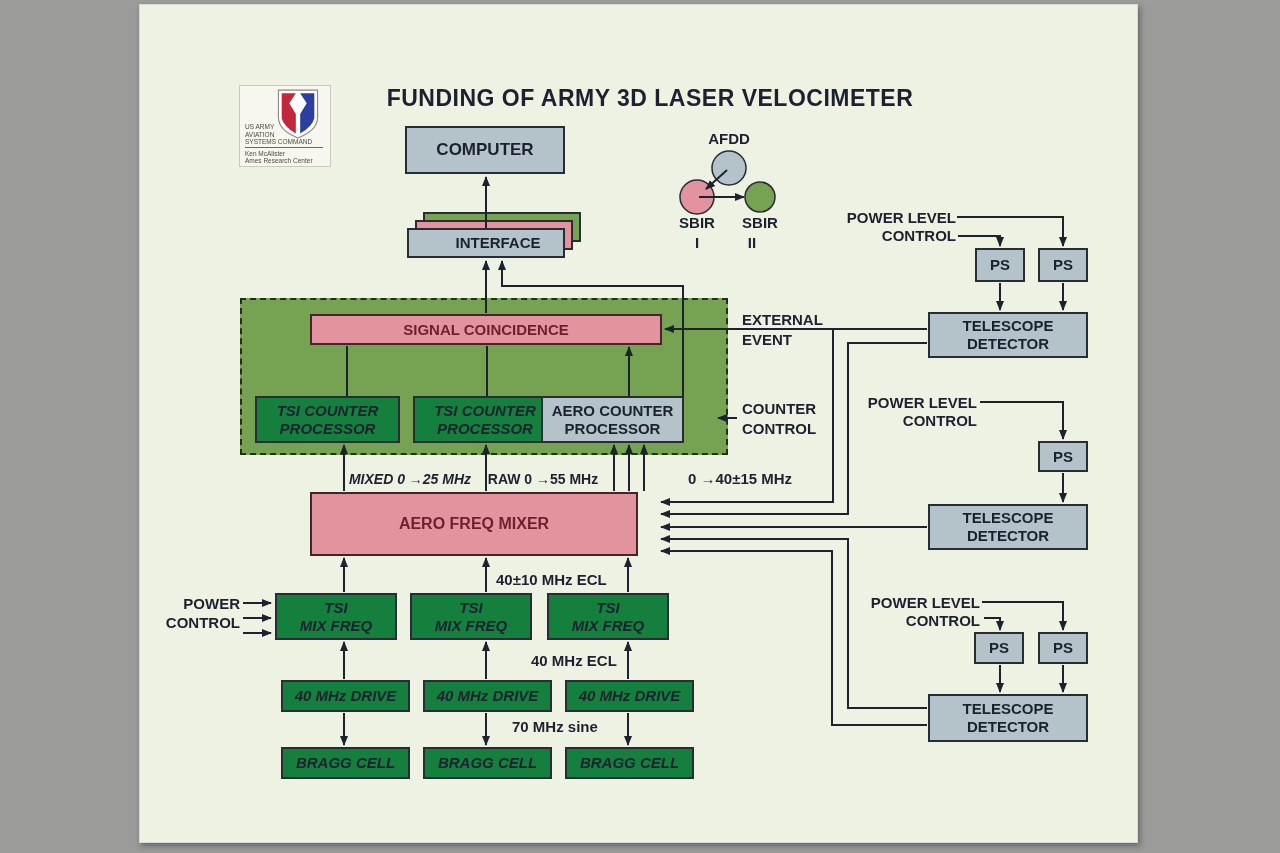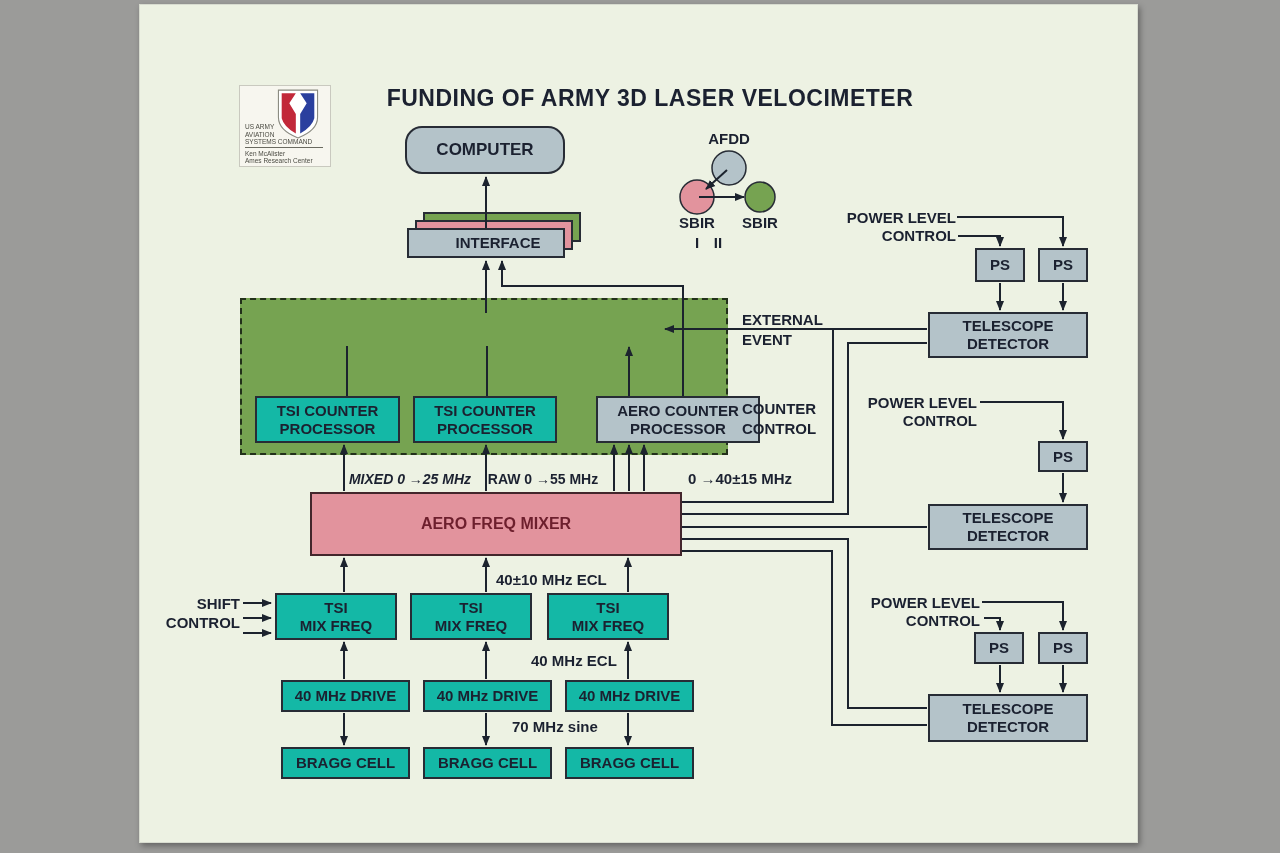--- a/index.html
+++ b/index.html
@@ -19,21 +19,21 @@
   .lbl{position:absolute;font-weight:bold;color:#1b2130;line-height:18px;font-size:15px;white-space:nowrap;}
   .ctr{text-align:center;}
   .rgt{text-align:right;}
   .box{
     position:absolute;display:flex;flex-direction:column;align-items:center;justify-content:center;
     border:2px solid #272c35;font-weight:bold;color:#1b2130;font-size:15px;line-height:18px;
     box-sizing:border-box;text-align:center;white-space:nowrap;
   }
   .bluegray{background:#b4c3c9;}
   .pinkbox{background:#e2939d;border-color:#43262c;color:#6d1f2d;}
-  .whitebox{background:#14b8a6;border-width:2px;}
+  .whitebox{background:#15803d;border-width:2px;font-style:italic;}
   .greenbox{
     position:absolute;left:240px;top:298px;width:488px;height:157px;
     background:#76a351;border:2px dashed #22301a;box-sizing:border-box;
   }
   #title{left:290px;top:85px;width:720px;font-size:23px;letter-spacing:.5px;line-height:26px;}
   #svg-lines{position:absolute;left:0;top:0;z-index:5;}
   .boxlayer{position:absolute;left:0;top:0;width:1280px;height:853px;z-index:10;}
   .underlayer{position:absolute;left:0;top:0;width:1280px;height:853px;z-index:2;}
   
   .sheet{position:absolute;width:158px;height:30px;border:2px solid #272c35;box-sizing:border-box;}
@@ -145,44 +145,47 @@
         <div class="rule"></div>
         <div>Ken McAlister</div>
         <div>Ames Research Center</div>
       </div>
     </div>
 
     <div class="lbl ctr" style="left:703px;top:130px;width:52px;">AFDD</div>
     <div class="lbl ctr" style="left:672px;top:214px;width:50px;">SBIR</div>
     <div class="lbl ctr" style="left:672px;top:234px;width:50px;">I</div>
     <div class="lbl ctr" style="left:735px;top:214px;width:50px;">SBIR</div>
-    <div class="lbl ctr" style="left:693px;top:234px;width:50px;">II</div>
-
-    <div class="box bluegray" style="left:405px;top:126px;width:160px;height:48px;font-size:17px;border-radius:17px;">
+    <div class="lbl ctr" style="left:727px;top:234px;width:50px;">II</div>
+
+    <div class="box bluegray" style="left:405px;top:126px;width:160px;height:48px;font-size:17px;">
       <span>COMPUTER</span>
     </div>
     <div class="box bluegray" style="left:407px;top:228px;width:158px;height:30px;padding-left:24px;">
       <span>INTERFACE</span>
     </div>
 
+    <div class="box pinkbox" style="left:310px;top:314px;width:352px;height:31px;">
+      <span>SIGNAL COINCIDENCE</span>
+    </div>
 
     <div class="box whitebox" style="left:255px;top:396px;width:145px;height:47px;">
       <span>TSI COUNTER</span>
       <span>PROCESSOR</span>
     </div>
     <div class="box whitebox" style="left:413px;top:396px;width:144px;height:47px;">
       <span>TSI COUNTER</span>
       <span>PROCESSOR</span>
     </div>
-    <div class="box bluegray" style="left:596px;top:396px;width:164px;height:47px;">
+    <div class="box bluegray" style="left:541px;top:396px;width:143px;height:47px;">
       <span>AERO COUNTER</span>
       <span>PROCESSOR</span>
     </div>
 
-    <div class="box pinkbox" style="left:310px;top:492px;width:372px;height:64px;font-size:16px;">
+    <div class="box pinkbox" style="left:310px;top:492px;width:328px;height:64px;font-size:16px;">
       <span>AERO FREQ MIXER</span>
     </div>
 
     <div class="box whitebox" style="left:275px;top:593px;width:122px;height:47px;">
       <span>TSI</span>
       <span>MIX FREQ</span>
     </div>
     <div class="box whitebox" style="left:410px;top:593px;width:122px;height:47px;">
       <span>TSI</span>
       <span>MIX FREQ</span>
@@ -256,21 +259,21 @@
 
     <div class="lbl" style="left:742px;top:311px;">
       <div>EXTERNAL</div>
       <div style="margin-top:2px;">EVENT</div>
     </div>
     <div class="lbl" style="left:742px;top:400px;">
       <div>COUNTER</div>
       <div style="margin-top:2px;">CONTROL</div>
     </div>
 
-    <div class="lbl rgt" style="left:150px;top:595px;width:90px;">SHIFT</div>
+    <div class="lbl rgt" style="left:150px;top:595px;width:90px;">POWER</div>
     <div class="lbl rgt" style="left:110px;top:614px;width:130px;">CONTROL</div>
 
     <div class="lbl ctr smalltxt" style="left:345px;top:470px;width:130px;font-style:italic;">MIXED 0 →25 MHz</div>
     <div class="lbl ctr smalltxt" style="left:482px;top:470px;width:122px;">RAW 0 →55 MHz</div>
     <div class="lbl" style="left:688px;top:470px;">0 →40±15 MHz</div>
     <div class="lbl" style="left:496px;top:571px;">40±10 MHz ECL</div>
     <div class="lbl" style="left:496px;top:652px;margin-left:35px;">40 MHz ECL</div>
     <div class="lbl" style="left:512px;top:718px;">70 MHz sine</div>
 
   </div>

